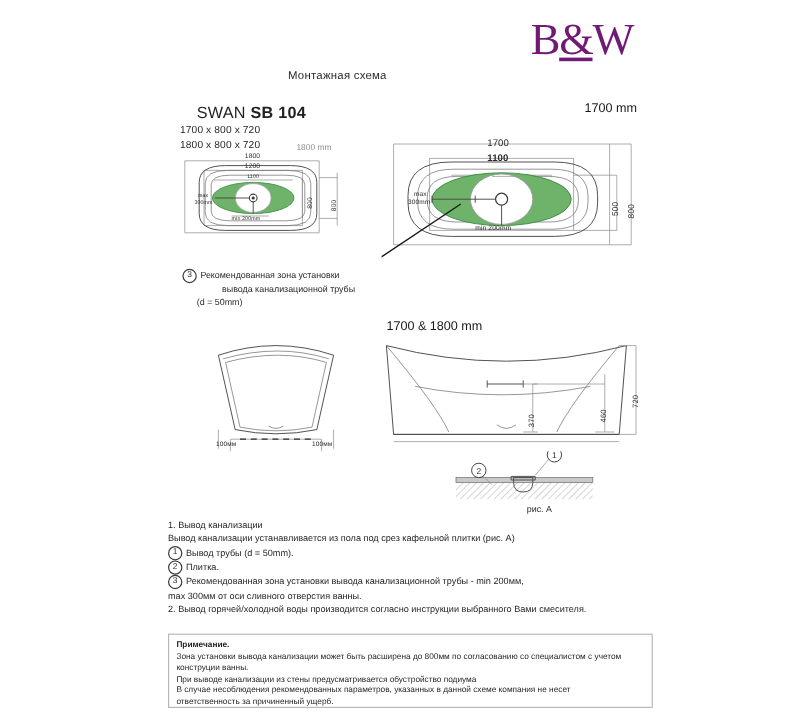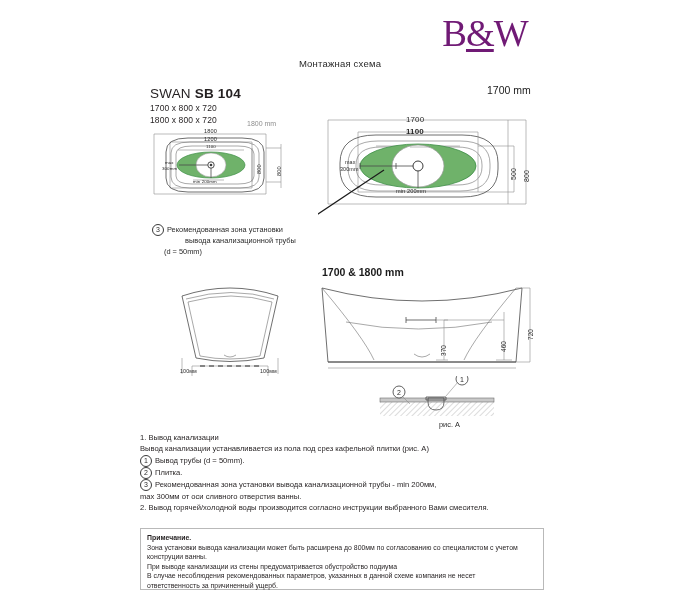--- a/index.html
+++ b/index.html
@@ -13,26 +13,26 @@
   
   .brand{
     position:absolute;left:425px;top:14px;width:120px;height:40px;
     font-family:Liberation Serif, serif;
     font-size:37px;font-weight:400;letter-spacing:-1px;color:#701a75;
     text-align:center;line-height:40px;
   }
   .brand .amp{ text-decoration:underline; text-underline-offset:3px; }
   .sheet-title{
     position:absolute;left:240px;top:58px;width:200px;
-    font-size:9.5px;text-align:center;color:#2a2a2a;letter-spacing:.2px;
+    font-size:9.5px;text-align:left;color:#2a2a2a;letter-spacing:.2px;
   }
 
   
   .model{position:absolute;left:150px;top:86px;}
-  .model .m-name{font-size:13.5px;letter-spacing:.2px;white-space:nowrap;}
+  .model .m-name{font-size:13.5px;letter-spacing:.2px;white-space:nowrap;margin-left:14px;}
   .model .m-name b{font-weight:700;}
   .model .m-dim{font-size:8.5px;margin-top:2px;letter-spacing:.1px;}
 
   
   .label{position:absolute;font-size:5.6px;color:#2b2b2b;white-space:nowrap;letter-spacing:.1px;}
   .label.vert{transform-origin:0 0;transform:rotate(-90deg);}
   .biglabel{position:absolute;font-size:10.5px;color:#1a1a1a;white-space:nowrap;}
   .midlabel{position:absolute;font-size:7px;color:#1a1a1a;white-space:nowrap;}
 
   
@@ -209,21 +209,21 @@
 
       <path d="M40 88 H100" stroke="#2a2a2a" stroke-width="1" stroke-dasharray="5,4" fill="none"></path>
 
       <path class="dl" d="M22 80 V96"></path>
       <path class="dl" d="M118 80 V96"></path>
     </svg>
     <div class="label" style="left:20px;top:90px;font-size:5.4px;">100мм</div>
     <div class="label" style="left:100px;top:90px;font-size:5.4px;">100мм</div>
   </div>
 
-  <div class="biglabel" style="left:322px;top:266px;font-weight:bold;">1700 &amp; 1800 mm</div>
+  <div class="biglabel" style="left:322px;top:266px;">1700 &amp; 1800 mm</div>
 
   <div style="position:absolute;left:316px;top:282px;width:230px;height:90px;">
     <svg width="230" height="90" viewBox="0 0 230 90">
 
       <path class="ol" d="M6 6 q100 26 200 0 l-6 74 H12 Z"></path>
 
       <path class="ol2" d="M6 6 q42 50 52 72"></path>
       <path class="ol2" d="M200 6 q-42 50 -52 72"></path>
       <path class="ol2" d="M30 40 q72 14 146 0"></path>
 

